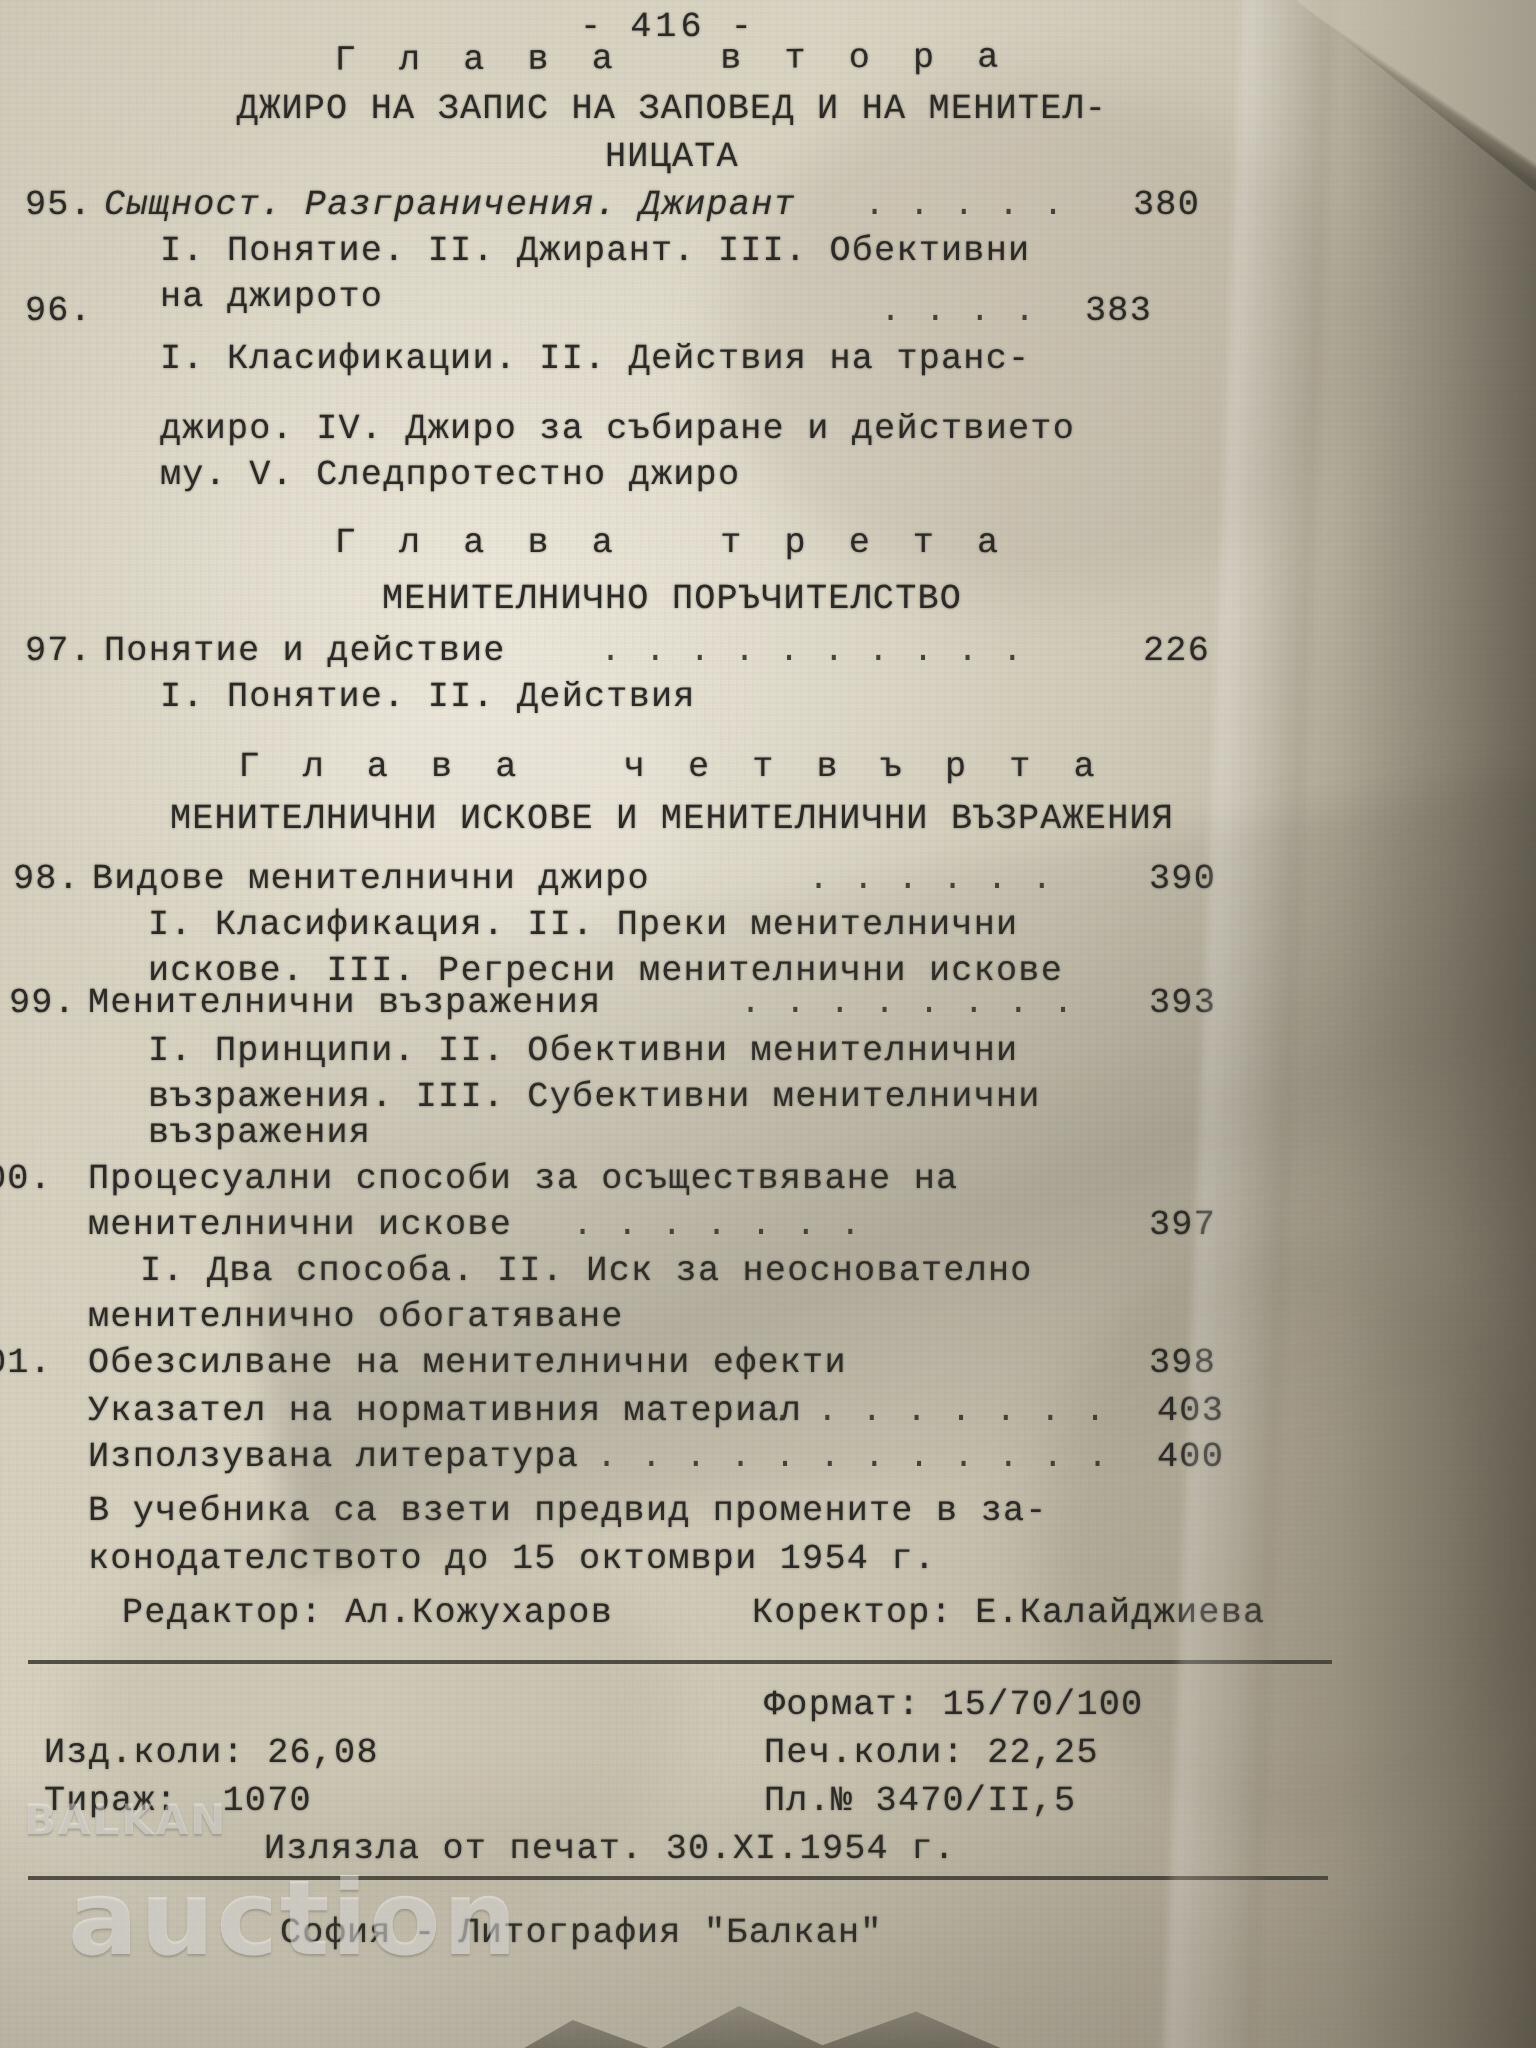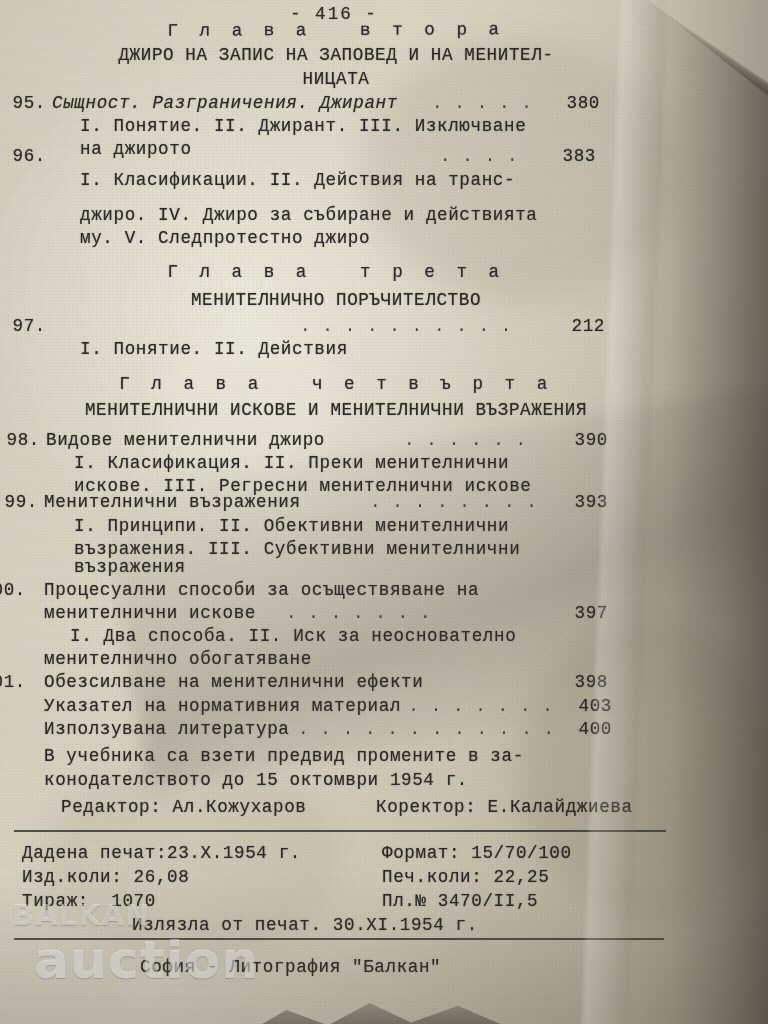--- a/index.html
+++ b/index.html
@@ -110,21 +110,21 @@
   }
   .wm-line1, .wm-line2 {
     position: absolute;
     font-family: "DejaVu Sans", sans-serif;
     font-weight: bold;
     color: rgba(255,255,255,0.40);
     text-shadow: 0 1px 1px rgba(60,56,46,0.25);
     letter-spacing: 1px;
     white-space: nowrap;
   }
-  .wm-line1 { left: 4px;  top: 2px;  font-size: 29px; }
+  .wm-line1 { left: 4px;  top: 2px;  font-size: 21px; }
   .wm-line2 { left: 26px; top: 34px; font-size: 52px; color: rgba(255,255,255,0.46); }
 
   
   .text-layer {
     position: absolute;
     inset: 0;
     color: #2b2a26;
     font-size: 17.6px;
     line-height: 25.5px;
     letter-spacing: 0.6px;
@@ -192,36 +192,37 @@
     <div class="ln folio">- 416 -</div>
 
     <div class="ln ctr spaced sk1" style="top:18px;">Г л а в а   в т о р а</div>
     <div class="ln ctr" style="top:43px;">ДЖИРО НА ЗАПИС НА ЗАПОВЕД И НА МЕНИТЕЛ-</div>
     <div class="ln ctr" style="top:67px;">НИЦАТА</div>
 
     <div class="ln item-num" style="left:-8px; top:91px;">95.</div>
     <div class="ln item-body" style="left:52px; top:91px;font-style:italic;">Сыщност. Разграничения. Джирант</div>
     <div class="ln item-body fade" style="left:432px; top:91px;">. . . . .</div>
     <div class="ln page-no" style="left:540px; top:91px;">380</div>
-    <div class="ln item-body" style="left:80px; top:114px;">I. Понятие. II. Джирант. III. Изключване</div>
+    <div class="ln item-body" style="left:80px; top:114px;">I. Понятие. II. Джирант. III. Обективни</div>
     <div class="ln item-body" style="left:80px; top:137px;">на джирото</div>
 
     <div class="ln item-num" style="left:-8px; top:144px;">96.</div>
     <div class="ln item-body fade" style="left:440px; top:144px;">. . . .</div>
-    <div class="ln page-no" style="left:536px; top:144px;">383</div>
+    <div class="ln page-no" style="left:516px; top:144px;">383</div>
     <div class="ln item-body" style="left:80px; top:168px;">I. Класификации. II. Действия на транс-</div>
-    <div class="ln item-body" style="left:80px; top:203px;">джиро. IV. Джиро за събиране и действията</div>
+    <div class="ln item-body" style="left:80px; top:203px;">джиро. IV. Джиро за събиране и действието</div>
     <div class="ln item-body" style="left:80px; top:226px;">му. V. Следпротестно джиро</div>
 
     <div class="ln ctr spaced" style="top:260px;">Г л а в а   т р е т а</div>
     <div class="ln ctr" style="top:288px;">МЕНИТЕЛНИЧНО ПОРЪЧИТЕЛСТВО</div>
 
     <div class="ln item-num" style="left:-8px; top:314px;">97.</div>
+    <div class="ln item-body" style="left:52px; top:314px;">Понятие и действие</div>
     <div class="ln item-body fade" style="left:300px; top:314px;">. . . . . . . . . .</div>
-    <div class="ln page-no" style="left:545px; top:314px;">212</div>
+    <div class="ln page-no" style="left:545px; top:314px;">226</div>
     <div class="ln item-body" style="left:80px; top:337px;">I. Понятие. II. Действия</div>
 
     <div class="ln ctr spaced" style="top:372px;">Г л а в а   ч е т в ъ р т а</div>
     <div class="ln ctr" style="top:398px;">МЕНИТЕЛНИЧНИ ИСКОВЕ И МЕНИТЕЛНИЧНИ ВЪЗРАЖЕНИЯ</div>
 
     <div class="ln item-num" style="left:-14px; top:428px;">98.</div>
     <div class="ln item-body" style="left:46px; top:428px;">Видове менителнични джиро</div>
     <div class="ln item-body fade" style="left:404px; top:428px;">. . . . . .</div>
     <div class="ln page-no" style="left:548px; top:428px;">390</div>
     <div class="ln item-body" style="left:74px; top:451px;">I. Класификация. II. Преки менителнични</div>
@@ -254,21 +255,20 @@
     <div class="ln item-body" style="left:44px; top:717px;">Използувана литература</div>
     <div class="ln item-body fade" style="left:298px; top:717px;">. . . . . . . . . . . .</div>
     <div class="ln page-no" style="left:552px; top:717px;">400</div>
 
     <div class="ln item-body" style="left:44px; top:744px;">В учебника са взети предвид промените в за-</div>
     <div class="ln item-body" style="left:44px; top:768px;">конодателството до 15 октомври 1954 г.</div>
 
     <div class="ln item-body" style="left:28px; top:795px;margin-left:33px;">Редактор: Ал.Кожухаров</div>
     <div class="ln item-body" style="left:376px; top:795px;">Коректор: Е.Калайджиева</div>
 
-    <div class="ln colophon-cell" style="left:22px; top:841px;">Дадена печат:23.X.1954 г.</div>
     <div class="ln colophon-cell" style="left:22px; top:865px;">Изд.коли: 26,08</div>
     <div class="ln colophon-cell" style="left:22px; top:889px;">Тираж:  1070</div>
 
     <div class="ln colophon-cell" style="left:382px; top:841px;">Формат: 15/70/100</div>
     <div class="ln colophon-cell" style="left:382px; top:865px;">Печ.коли: 22,25</div>
     <div class="ln colophon-cell" style="left:382px; top:889px;">Пл.№ 3470/II,5</div>
 
     <div class="ln colophon-cell" style="left:132px; top:913px;">Излязла от печат. 30.XI.1954 г.</div>
 
     <div class="ln colophon-cell" style="left:140px; top:955px;">София - Литография "Балкан"</div>

